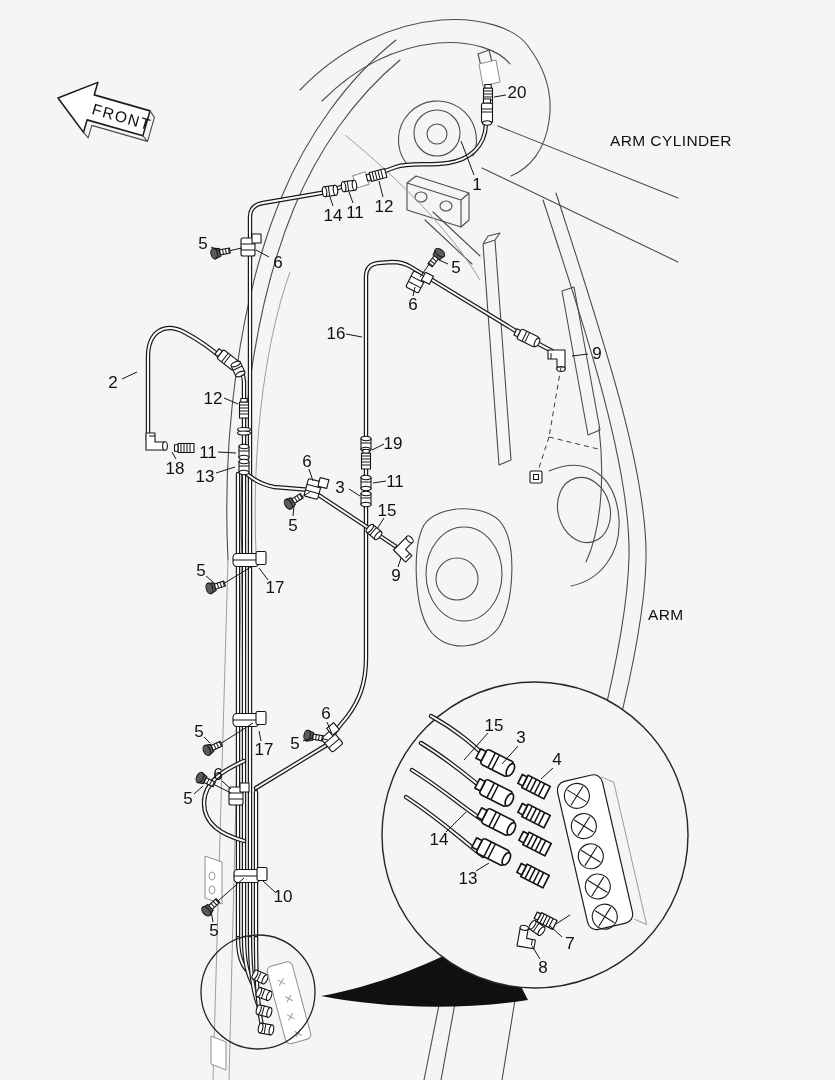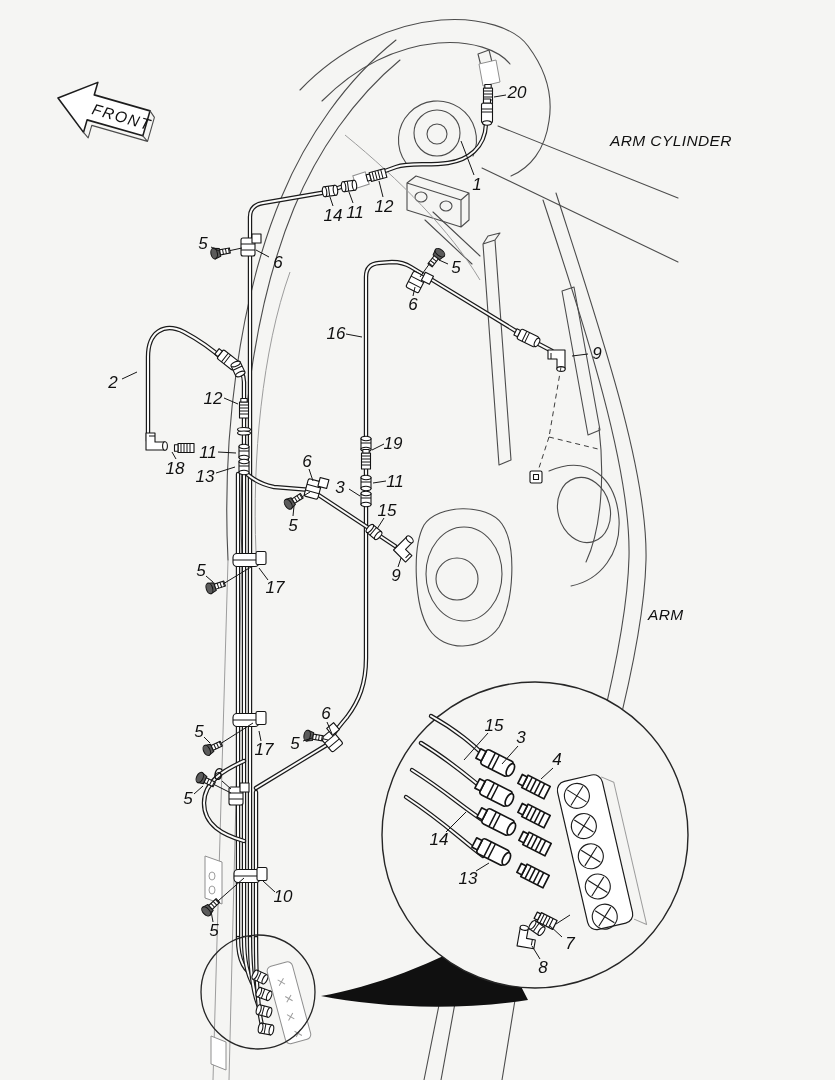--- a/index.html
+++ b/index.html
@@ -1,16 +1,16 @@
 <!DOCTYPE html>
 <html><head>
 <meta charset="utf-8">
 <style>
   html,body{margin:0;padding:0;background:#e9e9e7;}
-  #stage{position:relative;width:835px;height:1080px;margin:0 auto;background:#f5f5f3;overflow:hidden;font-style:italic;}
+  #stage{position:relative;width:835px;height:1080px;margin:0 auto;background:#f5f5f3;overflow:hidden;}
   svg{display:block}
   .st  {stroke:#4c4c4c;stroke-width:1.1;fill:none;stroke-linejoin:round;stroke-linecap:round}
   .stf {stroke:#9d9d9d;stroke-width:1;fill:none;stroke-linejoin:round}
   .stp {fill:#ffffff;stroke:#8f8f8f;stroke-width:1}
   .t   {stroke:#1b1b1b;stroke-width:4.4;fill:none;stroke-linecap:round;stroke-linejoin:round}
   .tc  {stroke:#fbfbfa;stroke-width:2;fill:none;stroke-linecap:round;stroke-linejoin:round}
   .fit {fill:#ffffff;stroke:#141414;stroke-width:1.1;stroke-linejoin:round}
   .fitd{fill:#5b5b5b;stroke:#141414;stroke-width:1;stroke-linejoin:round}
   .fl  {stroke:#141414;stroke-width:1;fill:none}
   .leader{stroke:#161616;stroke-width:1;fill:none}

